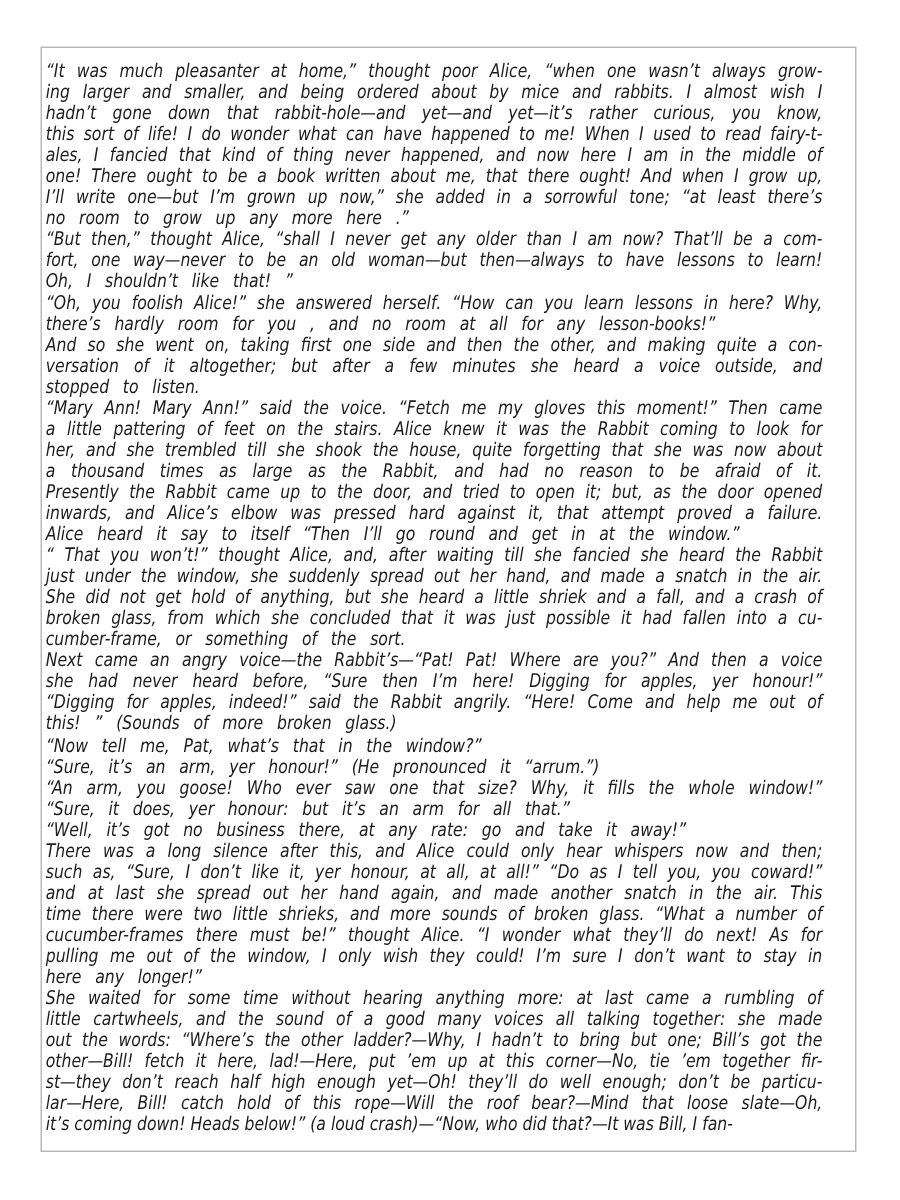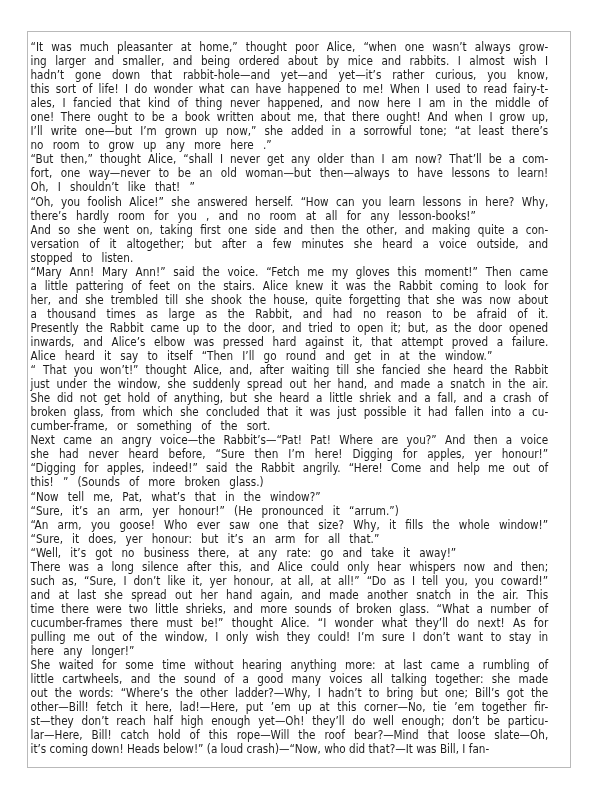--- a/index.html
+++ b/index.html
@@ -17,20 +17,21 @@
   .page-frame {
     position: absolute;
     left: 27px;
     top: 31px;
     width: 544px;
     height: 737px;
     box-sizing: border-box;
     border: 1px solid var(--frame-border-color, #b9b9b9);
     background: var(--bg-color, #ffffff);
     overflow: hidden;
+    font-style: italic;
   }
   .text-column {
     width: 620px;               
     transform: scaleX(0.835);   
     transform-origin: 0 0;
     padding: 8px 0 0 3px;
     font-size: 12.5px;
     line-height: 14.05px;
     color: var(--text-color, #1c1c1c);
   }

